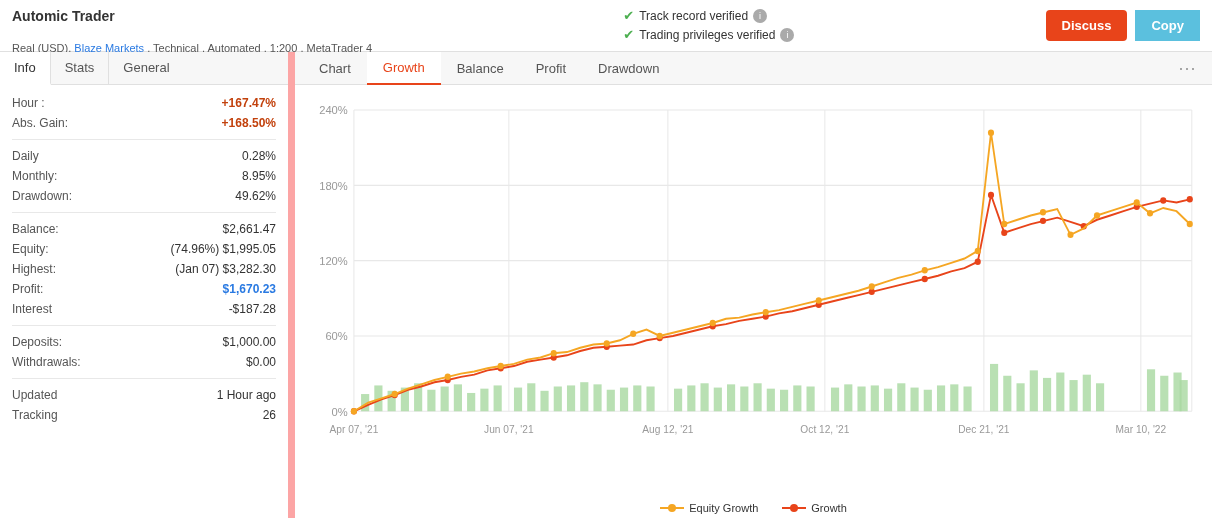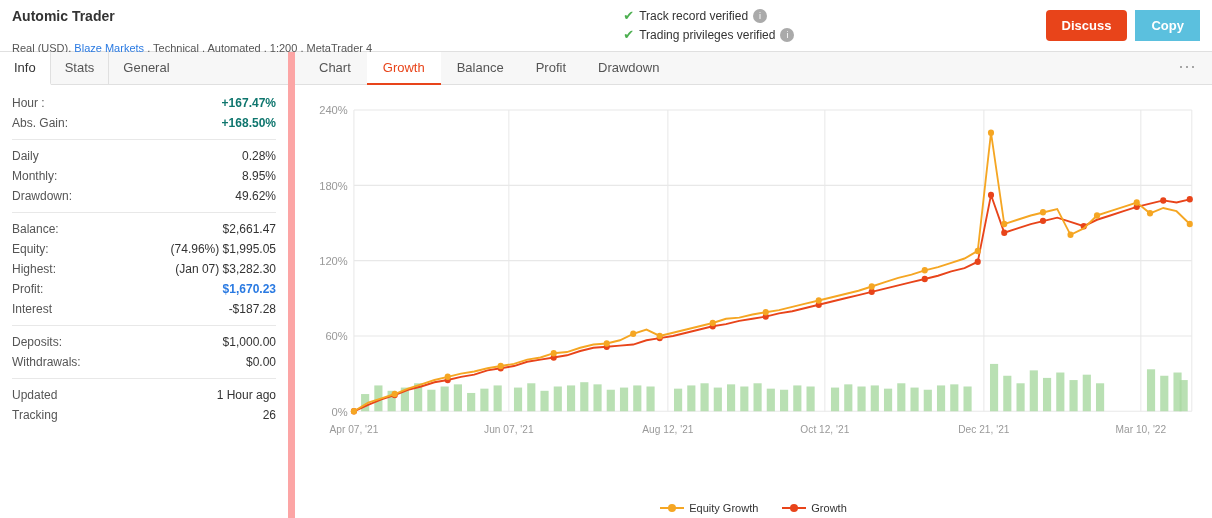--- a/index.html
+++ b/index.html
@@ -62,33 +62,33 @@
     }
     .stat-row {
       display: flex;
       justify-content: space-between;
       align-items: baseline;
       padding: 3px 0;
       font-size: 12px;
     }
     .stat-label { color: #555; }
     .stat-value { font-weight: 500; color: #333; }
-    .stat-value.green { color: #0f766e; font-weight: bold; }
+    .stat-value.green { color: #c2410c; font-weight: bold; }
     .stat-value.blue { color: #2a7ae2; font-weight: bold; }
     .divider { border: none; border-top: 1px solid #e8e8e8; margin: 6px 0; }
 
     
     .right-panel {
       flex: 1;
       display: flex;
       flex-direction: column;
     }
     .chart-tabs {
       display: flex;
-      align-items: flex-start;
+      align-items: center;
       border-bottom: 1px solid #e0e0e0;
       background: #f7f7f7;
       padding: 0 8px;
     }
     .chart-tab {
       padding: 8px 16px;
       cursor: pointer;
       font-size: 13px;
       color: #555;
     }

